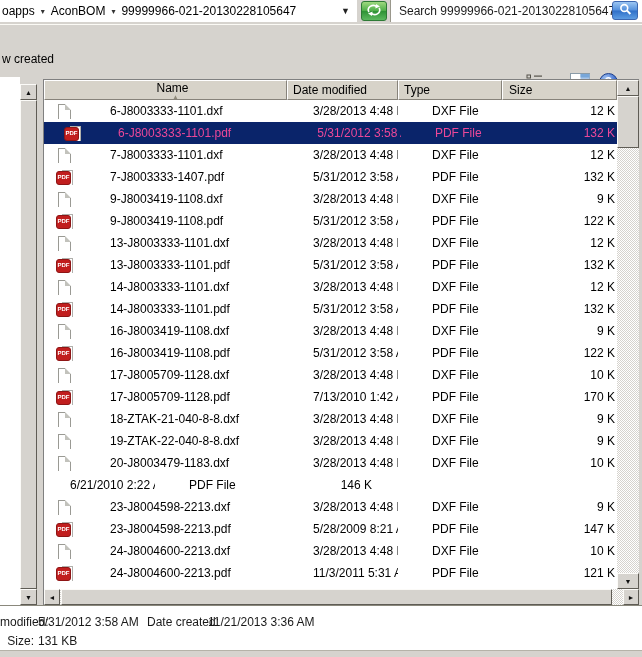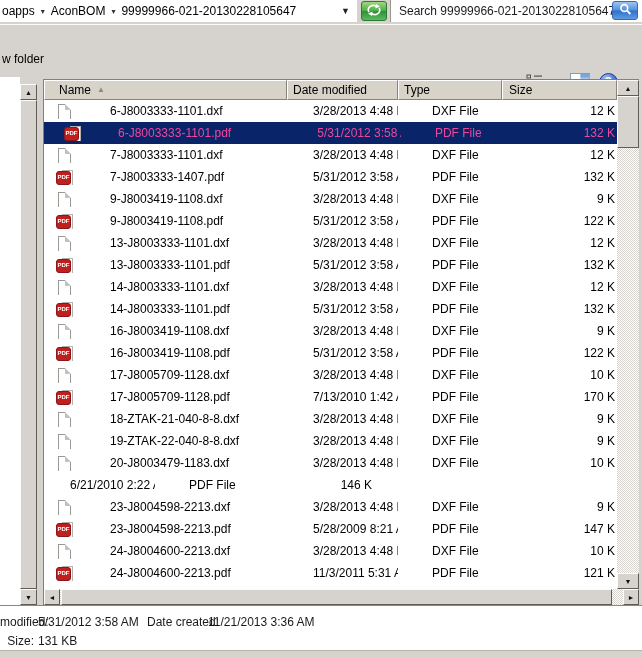--- a/index.html
+++ b/index.html
@@ -46,21 +46,21 @@
   .sb-thumb { position:absolute; background:#d6d3ce; border:1px solid; border-color:#fcfbf8 #5f5c55 #5f5c55 #fcfbf8; }
   .navsb .up { left:0; top:0; width:17px; height:16px; }
   .navsb .down { left:0; bottom:0; width:17px; height:16px; }
   .navsb .thumb { left:0; top:16px; width:17px; height:489px; }
 
   
   .filepane { position:absolute; left:43px; top:79px; width:596px; height:526px; background:#fff; border-left:1px solid #808080; border-top:1px solid #808080; }
   .lheader { position:absolute; left:0; top:0; width:573px; height:20px; display:flex; }
   .hcell { background:#d7d3c9; border-top:1px solid #fff; border-left:1px solid #fff; border-right:1px solid #87837a; border-bottom:1px solid #87837a;
     font-size:12px; color:#000; display:flex; align-items:center; white-space:nowrap; overflow:hidden; }
-  .h-name { width:243px; padding-left:14px; }
+  .h-name { width:243px; padding-left:14px;flex-direction:column; }
   .h-date { width:111px; padding-left:5px; }
   .h-type { width:104px; padding-left:5px; }
   .h-size { width:115px; padding-left:6px; }
   .sort-caret { font-size:8px; color:#8f8a7a; margin-left:6px; margin-top:-2px; }
 
   .viewport { position:absolute; left:0; top:20px; width:573px; height:489px; background:#fff; overflow:hidden; }
   .row { --rowbg:#fff; height:22px; display:flex; align-items:center; font-size:12px; color:#000; white-space:nowrap; cursor:default; }
   .row.selected { --rowbg:#0a246a; background:#0a246a; color:#ec4899;padding-left:8px; }
   .c-name { width:243px; display:flex; align-items:center; padding-left:12px; overflow:hidden;gap:32px; }
   .c-date { width:111px; padding-left:26px; overflow:hidden; }
@@ -125,21 +125,21 @@
           <svg width="13" height="13" viewBox="0 0 13 13">
             <circle cx="5.3" cy="5" r="3.4" fill="none" stroke="#fff" stroke-width="1.6"></circle>
             <line x1="7.8" y1="7.4" x2="11.4" y2="11" stroke="#fff" stroke-width="2"></line>
           </svg>
         </span>
       </button>
     </div>
   </div>
 
   <div class="toolbar">
-    <span class="newfolder">w folder</span>
+    <span class="newfolder">w created</span>
     <div class="tb-icons">
       <button class="views-btn">
         <span>
           <svg width="17" height="14" viewBox="0 0 17 14">
             <rect x="1" y="1" width="3.5" height="3" fill="none" stroke="#55524a"></rect>
             <rect x="1" y="6" width="3.5" height="3" fill="none" stroke="#55524a"></rect>
             <rect x="1" y="11" width="3.5" height="2.5" fill="none" stroke="#55524a"></rect>
             <rect x="8" y="1.5" width="8" height="1.2" fill="#55524a"></rect>
             <rect x="8" y="6.5" width="8" height="1.2" fill="#55524a"></rect>
             <rect x="8" y="11.5" width="8" height="1.2" fill="#55524a"></rect>

